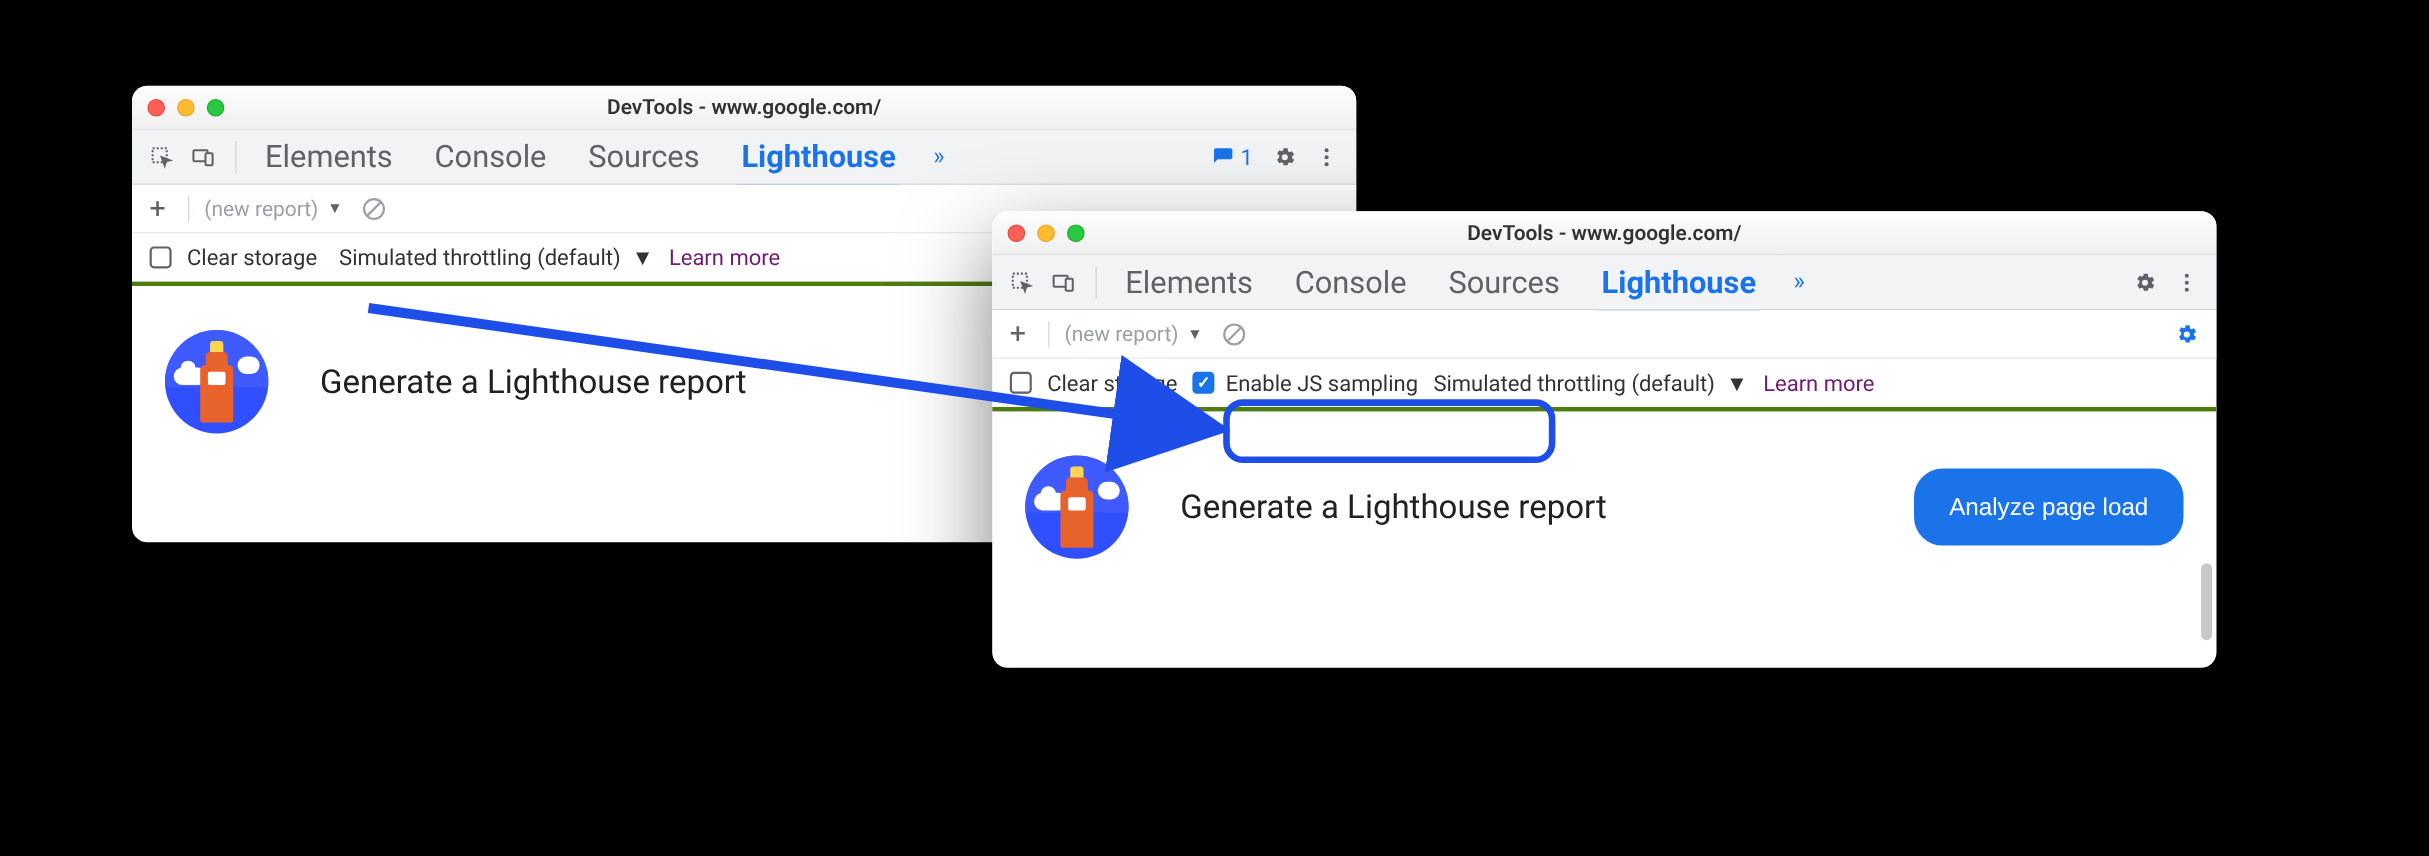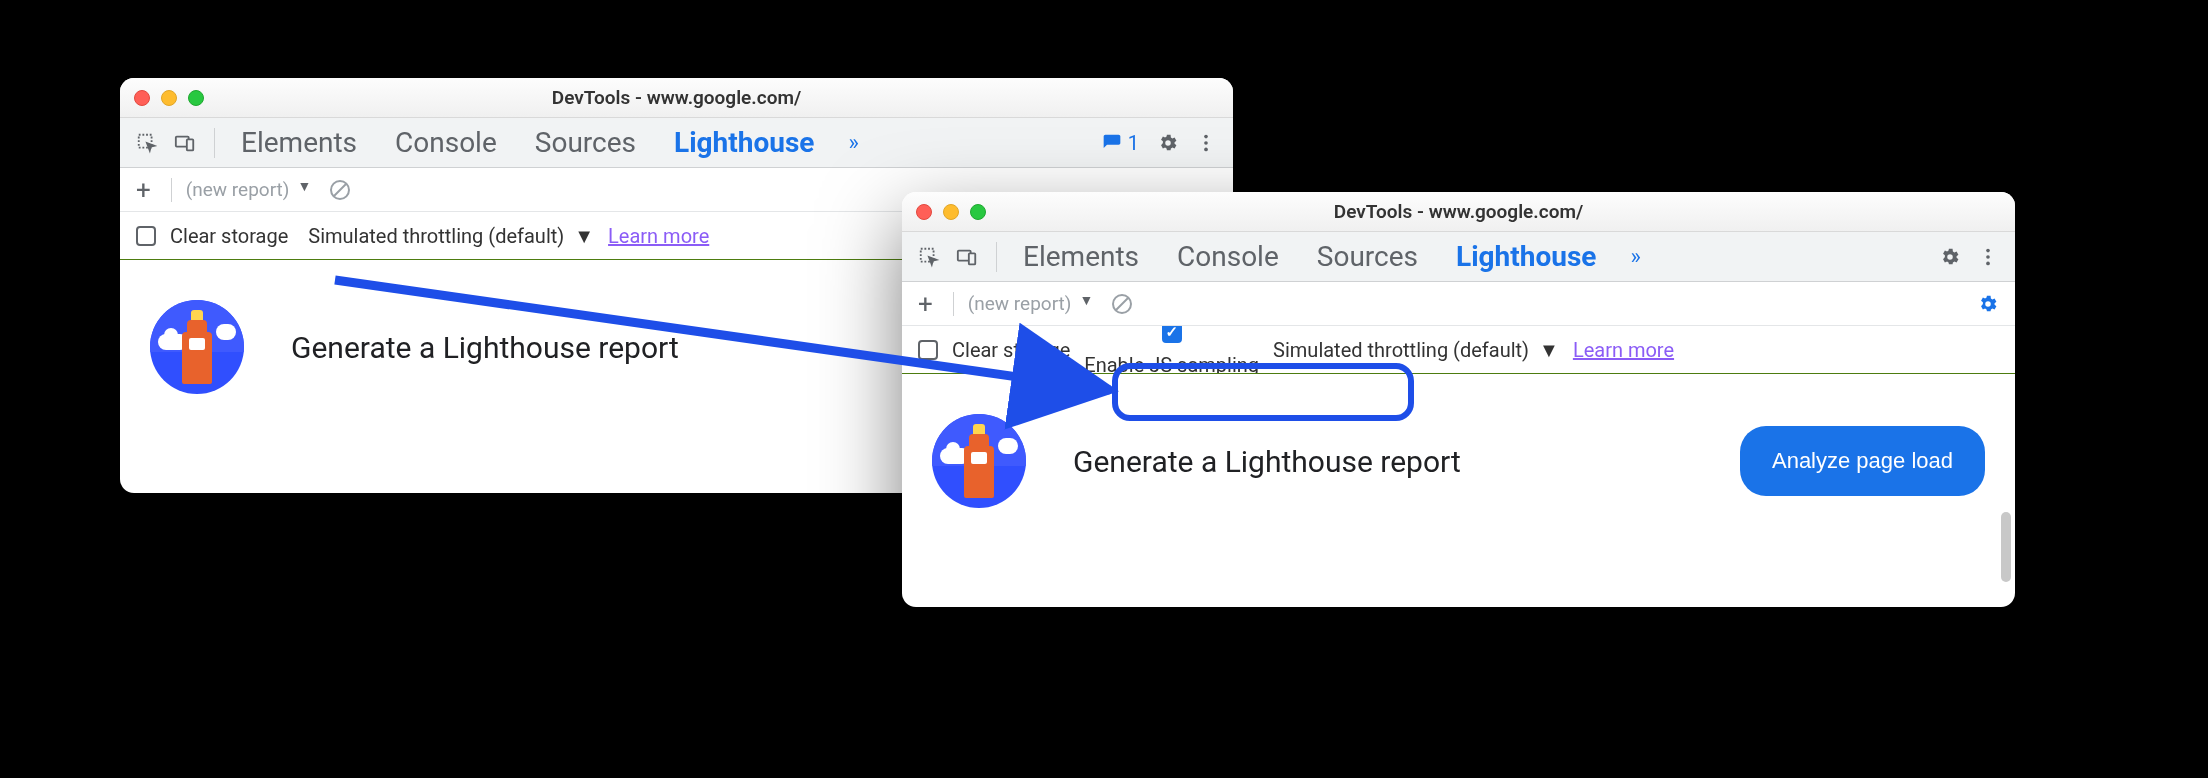--- a/index.html
+++ b/index.html
@@ -72,44 +72,44 @@
   .subbar {
     height: 44px;
     background:#fff;
     border-bottom: 1px solid #e4e6e8;
     display:flex; align-items:center;
     padding: 0 10px; gap: 12px;
     font-size: 19px; color:#5f6368;
     position: relative;
   }
   .plus { font-size: 26px; color:#5f6368; cursor:pointer; padding:0 6px;}
-  .dropdown { display:flex; gap:8px; color:#9aa0a6; cursor:pointer;}
+  .dropdown { display:flex; align-items:center; gap:8px; color:#9aa0a6; cursor:pointer;}
   .dd-caret { color:#5f6368; font-size:14px;}
   .nosmoke svg { width:24px; height:24px; }
   .gearblue svg { fill:#1a73e8; }
 
   .optrow {
     height: 48px;
-    border-bottom: 1px solid #4d7c0f;
+    border-bottom: 4px solid #4d7c0f;
     display:flex; align-items:center;
     padding: 0 16px; gap: 14px;
     font-size: 20px; color:#333;
     overflow: hidden;
   }
   .chk {
     width:20px; height:20px;
     border: 2px solid #5f6368;
     border-radius:4px;
     display:flex; align-items:center; justify-content:center;
     cursor:pointer; flex-shrink:0;
   }
   .chk.checked { background:#1a73e8; border-color:#1a73e8; }
   .chk.checked::after { content:"✓"; color:#fff; font-size:15px; font-weight:700; line-height:1;}
   .sel { display:flex; align-items:center; gap:10px; cursor:pointer;}
-  .learn { text-decoration: underline; color:#8b5cf6; cursor:pointer;}
+  .learn { color:#701a75; cursor:pointer;}
 
   .content {
     padding: 40px 30px;
     display:flex; align-items:center; gap: 47px;
     overflow:hidden;
   }
   .logo {
     width: 94px; height: 94px; border-radius:50%;
     background:#304ffe;
     display:flex; align-items:center; justify-content:center;
@@ -321,21 +321,21 @@
       <svg viewBox="0 0 24 24">
           <path d="M19.14 12.94a7 7 0 000-1.88l2.03-1.58-2-3.46-2.39.96a7 7 0 00-1.63-.94L14.8 3h-4l-.35 2.04a7 7 0 00-1.63.94l-2.39-.96-2 3.46 2.03 1.58a7 7 0 000 1.88L4.43 14.5l2 3.46 2.39-.96c.5.4 1.05.72 1.63.94L10.8 20h4l.35-2.06c.58-.22 1.13-.54 1.63-.94l2.39.96 2-3.46-2.03-1.56zM12 15a3 3 0 110-6 3 3 0 010 6z"></path>
         </svg>
     </div>
   </div>
 
   <div class="optrow">
     <div class="chk"></div>
     <span>Clear storage</span>
 
-    <div style="display:flex;align-items:center;gap:10px;flex-direction:column;">
+    <div style="display:flex;align-items:center;gap:10px;">
       <div class="chk checked"></div>
       <span>Enable JS sampling</span>
     </div>
 
     <div class="sel">
       <span>Simulated throttling (default)</span>
       <span>▼</span>
     </div>
     <span class="learn">Learn more</span>
   </div>

